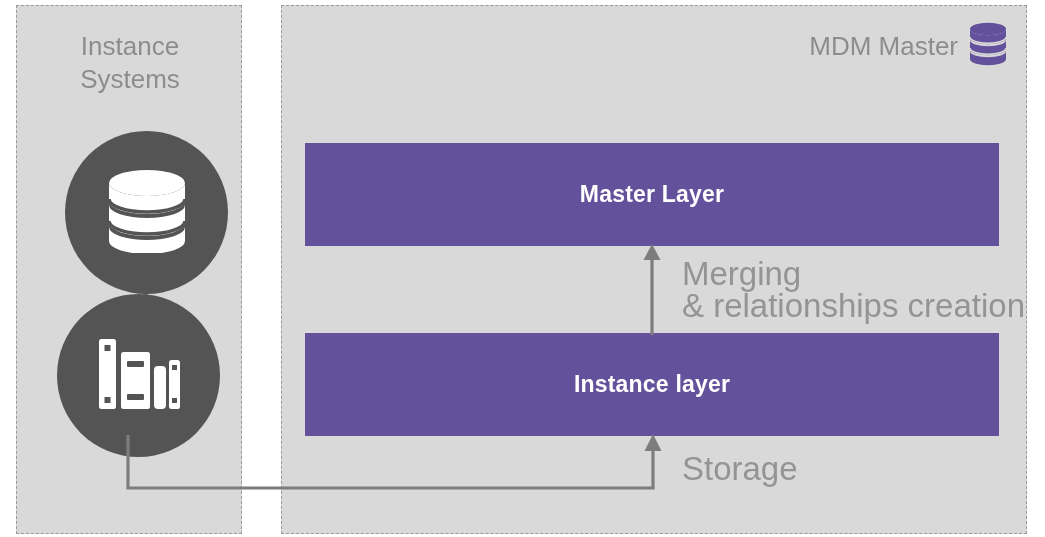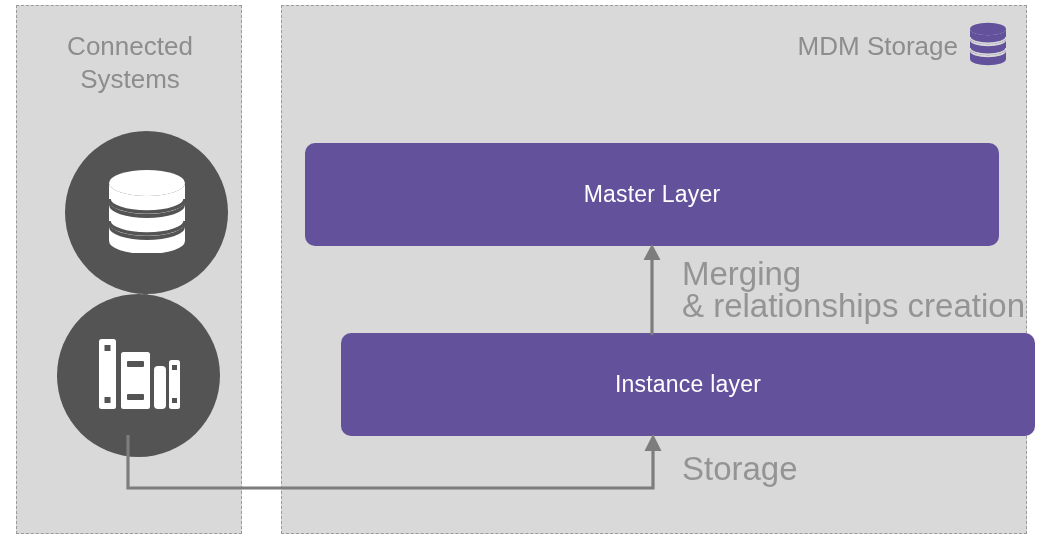--- a/index.html
+++ b/index.html
@@ -87,36 +87,36 @@
   }
   #conn-circles {
     left: 126px; top: 262px;
     width: 5px; height: 50px;
   }
 
   
   .layer-box {
     position: absolute;
     background: #64519c;
-    border-radius: 10px;
+    border-radius: 0;
     display: flex;
     align-items: center;
     justify-content: center;
     color: #ffffff;
     font-size: 23px;
-    font-weight: normal;
+    font-weight: bold;
     letter-spacing: 0.2px;
   }
   #box-master {
     left: 305px; top: 143px;
     width: 694px; height: 103px;
   }
   #box-instance {
     left: 305px; top: 333px;
-    width: 694px; height: 103px; margin-left: 36px;
+    width: 694px; height: 103px;
   }
 
   
   #arrow-merging {
     position: absolute;
     left: 639px; top: 243px;
     width: 26px; height: 92px;
   }
   #arrow-loading {
     position: absolute;
@@ -136,21 +136,21 @@
   #label-loading {
     left: 682px; top: 453px;
   }
 </style>
 </head>
 <body>
 
 <div id="canvas">
 
   <div class="panel" id="panel-connected">
-    <div class="panel-title" id="title-connected">Connected
+    <div class="panel-title" id="title-connected">Instance
 Systems</div>
 
     <div class="conn-line" id="conn-circles"></div>
 
     <div class="sys-circle" id="circle-database">
       <span class="circle-glyph">
         <svg width="80" height="84" viewBox="0 0 80 84" xmlns="http://www.w3.org/2000/svg">
           <g fill="#ffffff">
             <ellipse cx="40" cy="14" rx="38" ry="13"></ellipse>
             <path d="M2 14 v18 a38 13 0 0 0 76 0 V14 a38 13 0 0 1 -76 0 z"></path>
@@ -188,21 +188,21 @@
             <rect x="30" y="57" width="17" height="6" rx="1"></rect>
             <rect x="75" y="28" width="5" height="5"></rect>
             <rect x="75" y="61" width="5" height="5"></rect>
           </g>
         </svg>
       </span>
     </div>
   </div>
 
   <div class="panel" id="panel-mdm">
-    <div class="panel-title" id="title-mdm">MDM Storage</div>
+    <div class="panel-title" id="title-mdm">MDM Master</div>
 
     <span id="mdm-db-icon">
       <svg width="38" height="44" viewBox="0 0 38 44" xmlns="http://www.w3.org/2000/svg">
         <g fill="#64519c">
           <ellipse cx="19" cy="7" rx="18" ry="6.2"></ellipse>
           <path d="M1 7 v9 a18 6.2 0 0 0 36 0 V7 a18 6.2 0 0 1 -36 0 z"></path>
           <path d="M1 18 v9 a18 6.2 0 0 0 36 0 V18 a18 6.2 0 0 1 -36 0 z"></path>
           <path d="M1 29 v8 a18 6.2 0 0 0 36 0 V29 a18 6.2 0 0 1 -36 0 z"></path>
         </g>
         <g stroke="#d9d9d9" stroke-width="1.6" fill="none">

